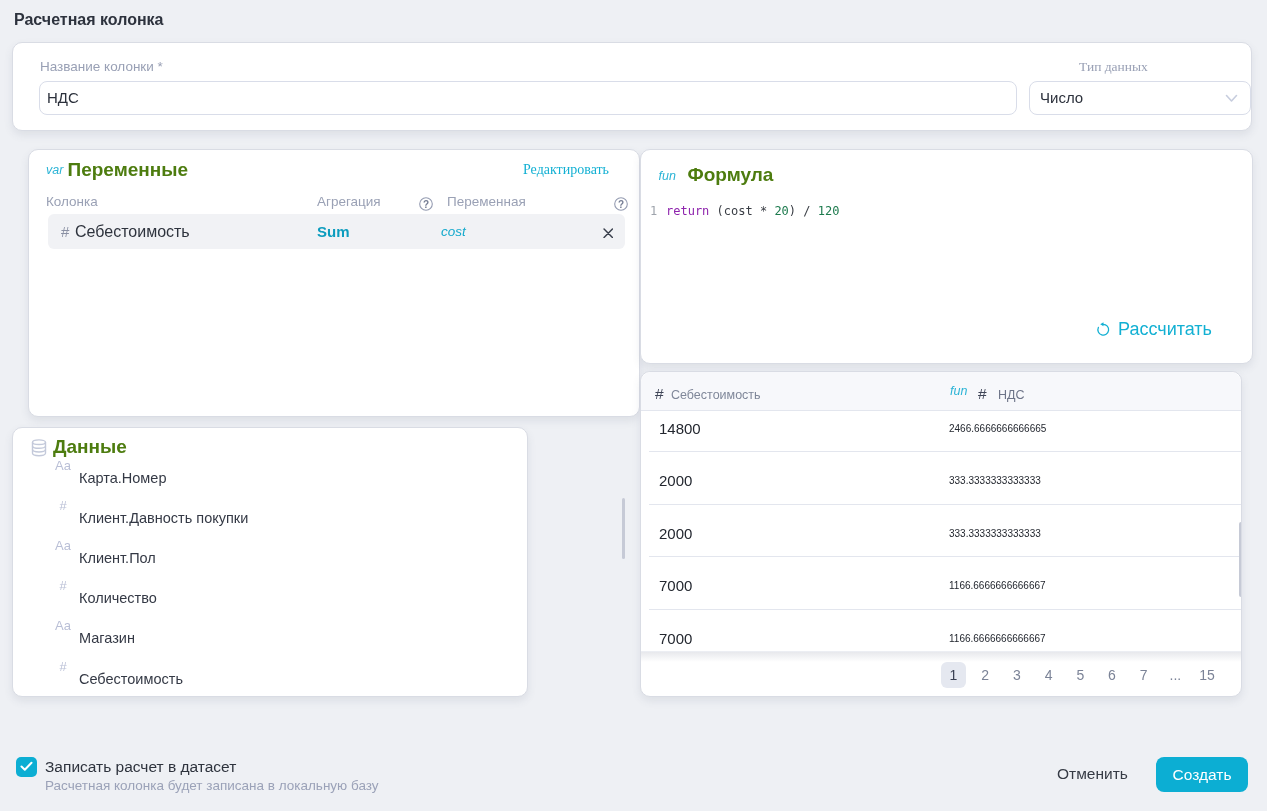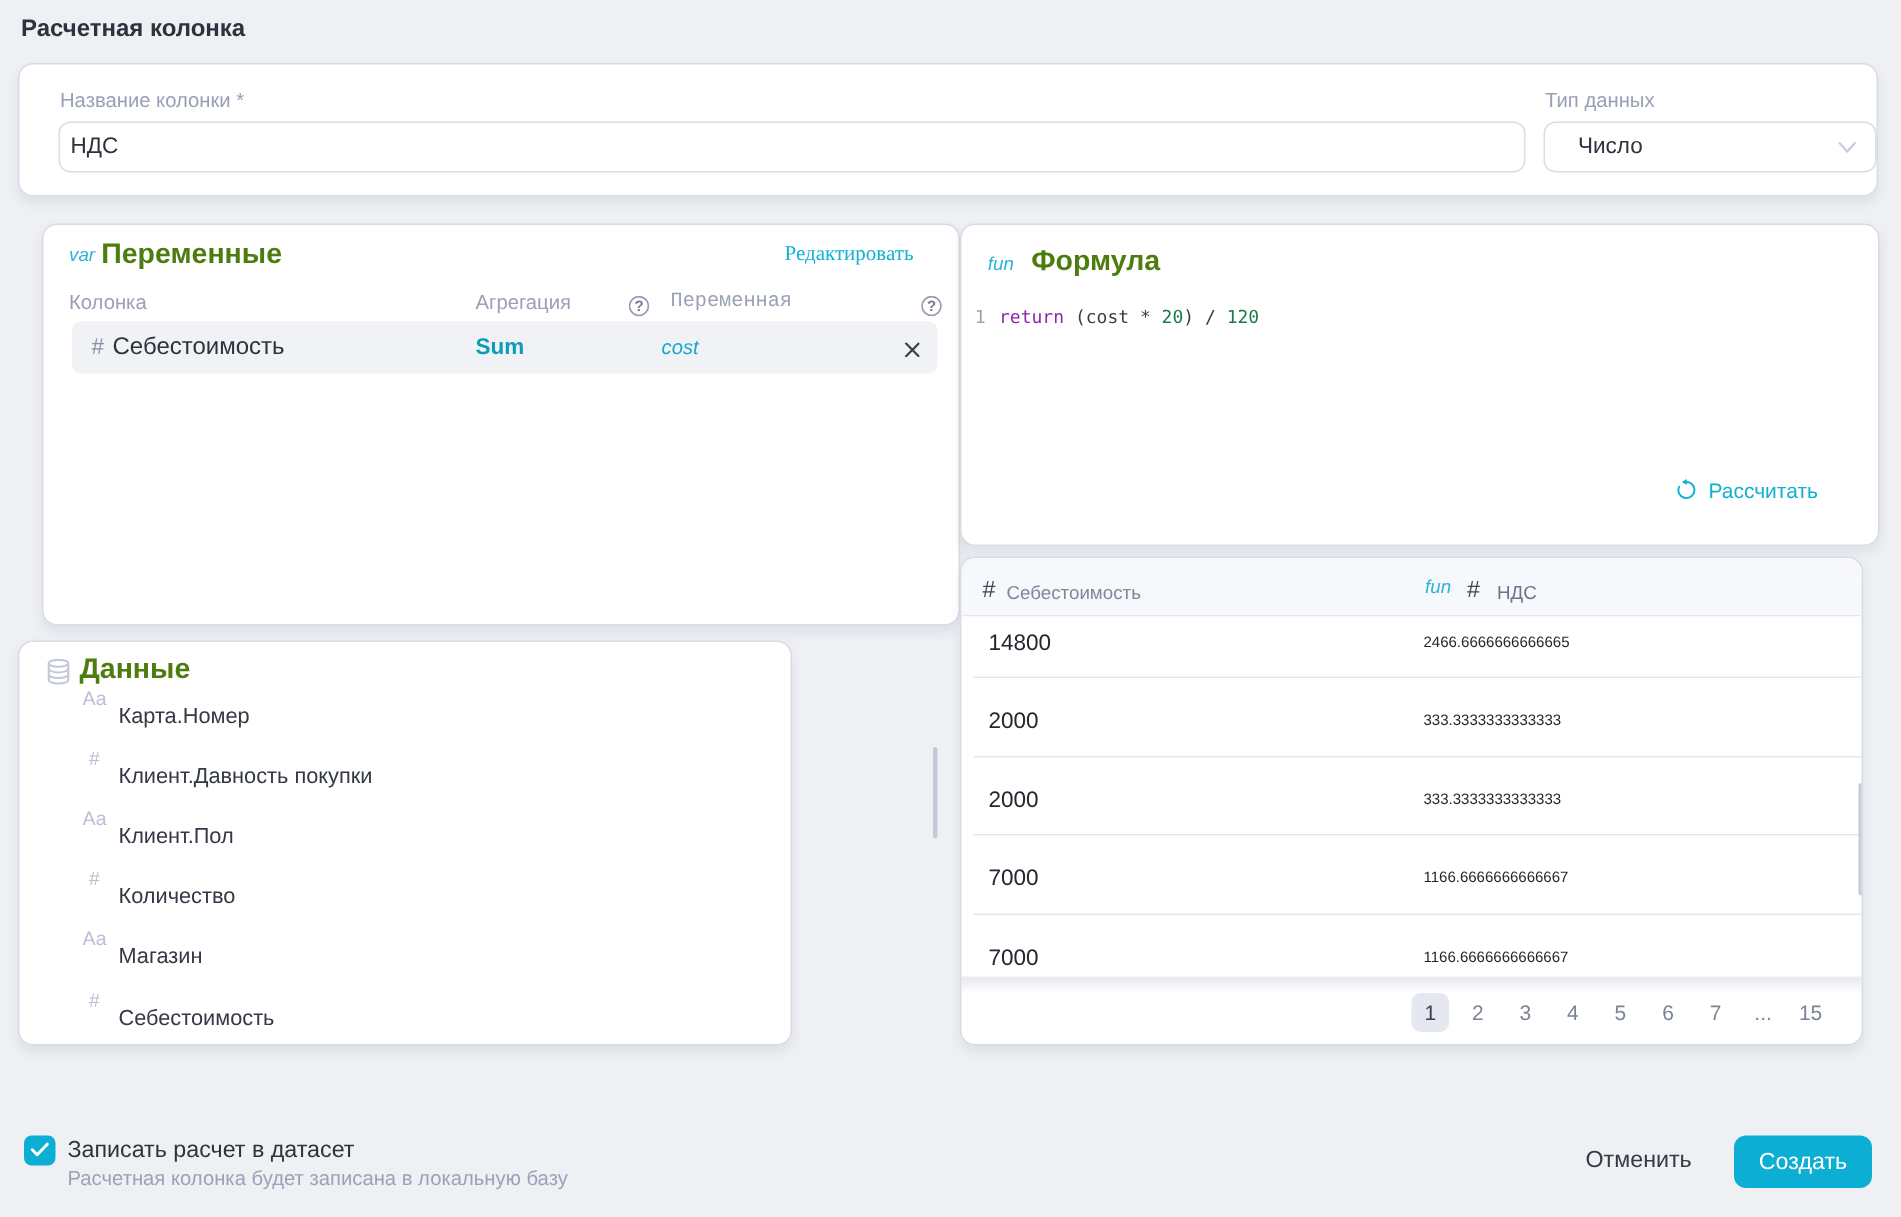--- a/index.html
+++ b/index.html
@@ -27,38 +27,38 @@
   .field-label {
     position:absolute; font-size:13.5px; color:#99a0b5;
   }
   .tbox {
     position:absolute; border:1px solid #d9dde9; border-radius:8px;
     background:#fff; height:34px; font-size:15px; color:#2c313c;
     display:block; padding-top:7px; padding-left:7px; line-height:17px;
   }
   #name-label { left:27px; top:16px; }
   #name-input { left:26px; top:38px; width:978px; }
-  #type-label { left:1017px; top:16px; }
-  #type-select { left:1016px; top:38px; width:222px; padding-left:22px; }
+  #type-label { left:1066px; top:16px;font-family:Liberation Serif, serif; }
+  #type-select { left:1016px; top:38px; width:222px; padding-left:10px; }
   #type-chevron { position:absolute; right:12px; top:12px; }
   
   #card-vars { left:28px; top:149px; width:612px; height:268px; }
   .panel-tag {
     position:absolute; font-size:12.5px; font-style:italic; color:#2cb4d6;
   }
   .panel-title { position:absolute; font-size:19px; font-weight:bold; line-height:19px; color:#4d7c0f; }
   #vars-tag { left:17px; top:13px; line-height:14px; }
   #vars-title { left:38.5px; top:10px; line-height:19px; }
   #vars-edit {
     position:absolute; right:30px; top:11.5px; font-size:14px; color:#12b0d3; cursor:pointer;font-family:Liberation Serif, serif;
   }
   .vars-colhead { position:absolute; top:44px; font-size:13.5px; color:#9aa1b5; }
   #vh-col { left:17px; }
   #vh-agg { left:288px; }
-  #vh-var { left:418px;font-family:Liberation Mono, monospace; }
+  #vh-var { left:418px; }
   .qicon { position:absolute; top:47.4px; width:14px; height:14px; }
   #q1 { left:390px; }
   #q2 { left:584.9px; }
   #vars-row {
     position:absolute; left:19px; top:64px; width:577px; height:35px;
     background:#f1f2f5; border-radius:6px;
   }
   #vars-row .vtype { position:absolute; left:13px; top:8px; font-size:15px; line-height:19px; color:#8a90a3; }
   #vars-row .vcol  { position:absolute; left:27px; top:7.5px; font-size:16px; line-height:19px; color:#2e333d; }
   #vars-row .vagg  { position:absolute; left:269px; top:8px; font-size:15px; line-height:19px; font-weight:bold; color:#0c9cbe; }
@@ -84,22 +84,22 @@
     position:absolute; left:0; top:54px; width:100%; height:14px;
     font-family:"DejaVu Sans Mono", monospace; font-size:12px; line-height:14px;
     white-space:pre;
   }
   .code-gutter { position:absolute; left:5.5px; top:0; width:14px; text-align:center; color:#9fa4ac; }
   .code-text { position:absolute; left:25px; top:0; color:#3a3e45; }
   .tok-kw { color:#8e24ad; }
   .tok-num { color:#1c7a4d; }
   .tok-plain { color:#3a3e45; }
   #calc-btn {
-    position:absolute; right:40px; top:169px; display:flex; align-items:flex-start;
-    color:#12b0d3; font-size:14px; cursor:pointer;
+    position:absolute; right:40px; top:169px; display:flex; align-items:center;
+    color:#12b0d3; font-size:18px; cursor:pointer;
   }
   #calc-btn svg { margin-right:7.5px; }
   
   #card-results { left:640px; top:371px; width:602px; height:326px; overflow:hidden; }
   #res-header {
     position:absolute; left:0; top:0; width:100%; height:39px;
     background:#f7f8fb; border-bottom:1px solid #e3e6ee; border-radius:10px 10px 0 0;
   }
   #res-header .rh1i { position:absolute; left:14px; top:12.5px; font-size:15.5px; line-height:17px; color:#3f4557; }
   #res-header .rh1t { position:absolute; left:30px; top:16px; font-size:12.5px; line-height:14px; color:#7f8799; }

